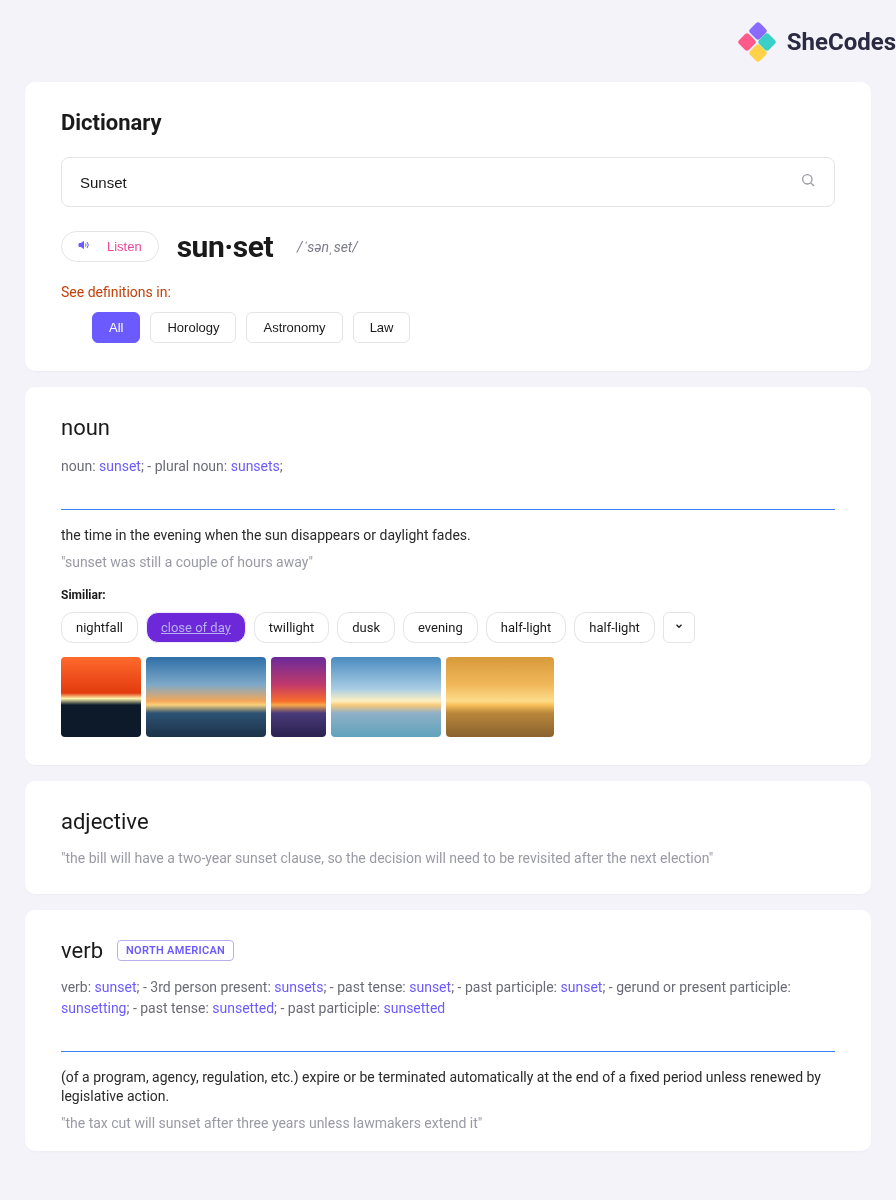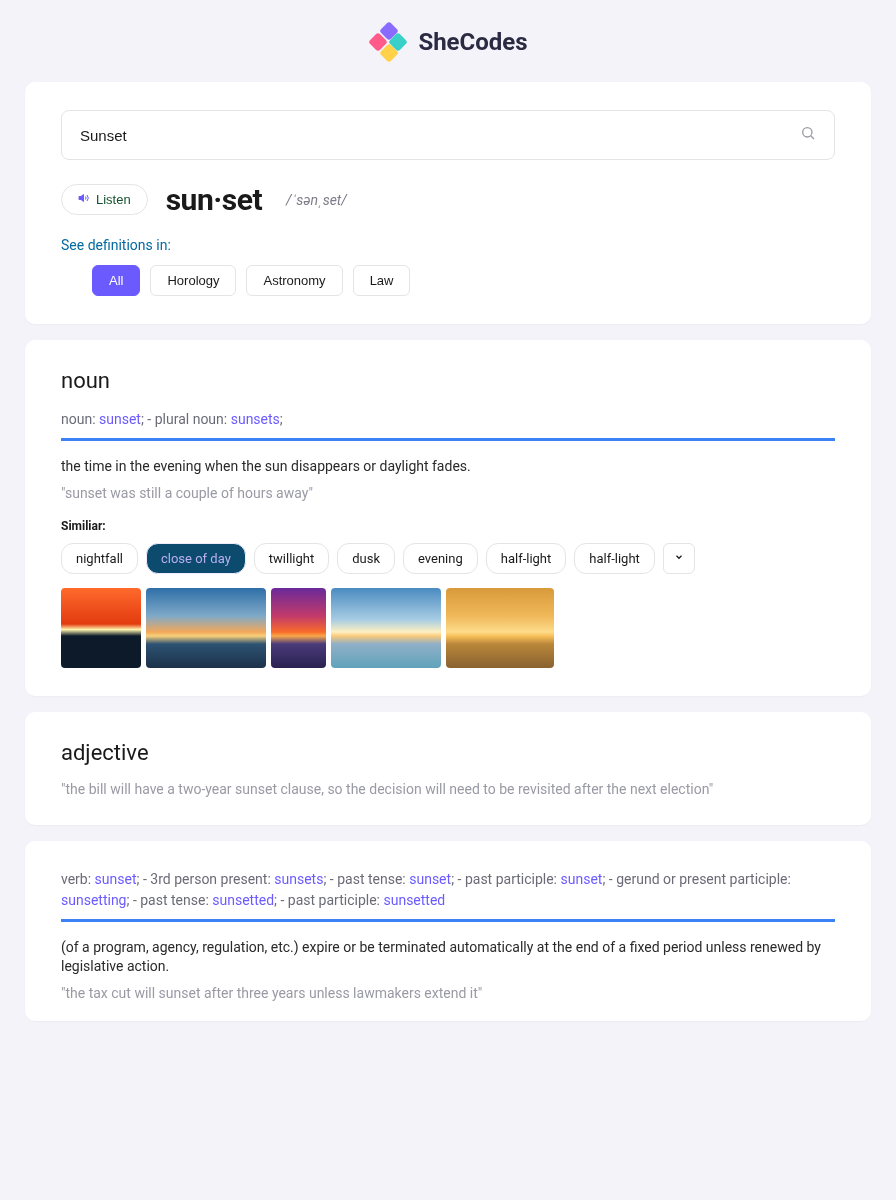--- a/index.html
+++ b/index.html
@@ -4,21 +4,21 @@
 <style>
 * { box-sizing: border-box; margin: 0; padding: 0; }
 body {
   background: #f5f3fa;
   font-family: -apple-system, BlinkMacSystemFont, "Segoe UI", Roboto, Helvetica, Arial, sans-serif;
   color: #1a1a1a;
   width: 896px;
 }
 .logo-row {
   display: flex;
-  justify-content: center;
+  justify-content: flex-end;
   align-items: center;
   padding: 22px 0 20px;
   gap: 10px;
 }
 .logo-icon {
   width: 40px;
   height: 40px;
   position: relative;
 }
 .logo-text {
@@ -58,45 +58,45 @@
 }
 .listen-row {
   display: flex;
   align-items: center;
   gap: 18px;
   margin-bottom: 20px;
 }
 .listen-btn {
   display: inline-flex;
   align-items: flex-end;
-  gap: 6px;
+  gap: 17px;
   border: 1px solid #e4e4e8;
   border-radius: 20px;
   padding: 7px 16px;
   font-size: 13px;
-  color: #14532d;
+  color: #ec4899;
   background: #fff;
   cursor: pointer;
 }
 .word-display {
   font-size: 30px;
   font-weight: 700;
   letter-spacing: -0.5px;
   text-align: center;
 }
 .phonetic {
   font-size: 14px;
   color: #7c7c8a;
   font-style: italic;
   margin-left: 6px;
   text-align: right;
 }
 .see-def {
   font-size: 14px;
-  color: #0369a1;
+  color: #c2410c;
   margin-bottom: 12px;
 }
 .chip-row {
   display: flex;
   gap: 10px;
 }
 .chip {
   border: 1px solid #e4e4e8;
   border-radius: 6px;
   padding: 7px 16px;
@@ -113,22 +113,22 @@
 }
 .pos-title {
   font-size: 22px;
   font-weight: 400;
   margin-bottom: 16px;
 }
 .forms-line {
   font-size: 14px;
   color: #6b6b78;
   margin-bottom: 16px;
-  padding-bottom:8px;
-  border-bottom:3px solid #3b82f6;
+  padding-bottom:32px;
+  border-bottom:1px solid #3b82f6;
   line-height:1.5;
 }
 .forms-line .hi { color: #6b5bff; }
 .definition {
   font-size: 14px;
   color: #2a2a2a;
   margin-bottom: 8px;
   line-height:1.4;
 }
 .example {
@@ -149,23 +149,24 @@
 }
 .similar-chip {
   border: 1px solid #e4e4e8;
   border-radius: 12px;
   padding: 7px 14px;
   font-size: 13px;
   background: #fff;
   color: #1a1a1a;
 }
 .similar-chip.muted {
-  background: #0c4a6e;
+  background: #6d28d9;
   color: #b8b0f0;
   border-color: #efecff;
+  text-decoration: underline;
 }
 .expand-chip {
   border: 1px solid #e4e4e8;
   border-radius: 6px;
   padding: 7px 10px;
   font-size: 12px;
   background: #fff;
   cursor:pointer;
 }
 .thumbs-row {
@@ -207,20 +208,21 @@
       <rect x="14" y="2" width="14" height="14" rx="3" transform="rotate(45 21 9)" fill="#8a6bff"></rect>
       <rect x="3" y="13" width="14" height="14" rx="3" transform="rotate(45 10 20)" fill="#ff5a8a"></rect>
       <rect x="23" y="13" width="14" height="14" rx="3" transform="rotate(45 30 20)" fill="#3ad0c7"></rect>
       <rect x="14" y="24" width="14" height="14" rx="3" transform="rotate(45 21 31)" fill="#ffd24a"></rect>
     </svg>
   </span>
   <span class="logo-text">SheCodes</span>
 </div>
 
 <div class="card">
+  <div class="dict-title">Dictionary</div>
   <div class="search-box">
     <input class="search-input" value="Sunset" style="">
     <span class="search-icon">
       <svg width="16" height="16" viewBox="0 0 24 24" fill="none" stroke="currentColor" stroke-width="2">
         <circle cx="11" cy="11" r="7"></circle>
           <line x1="21" y1="21" x2="16.5" y2="16.5"></line>
       </svg>
     </span>
   </div>
   <div class="listen-row">
@@ -272,16 +274,20 @@
     <div class="thumb thumb5"></div>
   </div>
 </div>
 
 <div class="card">
   <div class="pos-title">adjective</div>
   <div class="example" style="margin-bottom:0;">"the bill will have a two-year sunset clause, so the decision will need to be revisited after the next election"</div>
 </div>
 
 <div class="card" style="padding-bottom:20px;">
+  <div class="verb-header">
+    <div class="pos-title" style="margin-bottom:0;">verb</div>
+    <span class="region-badge">NORTH AMERICAN</span>
+  </div>
   <div class="forms-line" id="verb-forms"><span>verb: </span><span class="hi">sunset</span><span>;   -   3rd person present: </span><span class="hi">sunsets</span><span>;   -   past tense: </span><span class="hi">sunset</span><span>;   -   past participle: </span><span class="hi">sunset</span><span>;   -   gerund or present participle: </span><span class="hi">sunsetting</span><span>;   -   past tense: </span><span class="hi">sunsetted</span><span>;   -   past participle: </span><span class="hi">sunsetted</span></div>
   <div class="definition">(of a program, agency, regulation, etc.) expire or be terminated automatically at the end of a fixed period unless renewed by legislative action.</div>
   <div class="example" style="margin-bottom:0;">"the tax cut will sunset after three years unless lawmakers extend it"</div>
 </div>
 
 </body></html>

